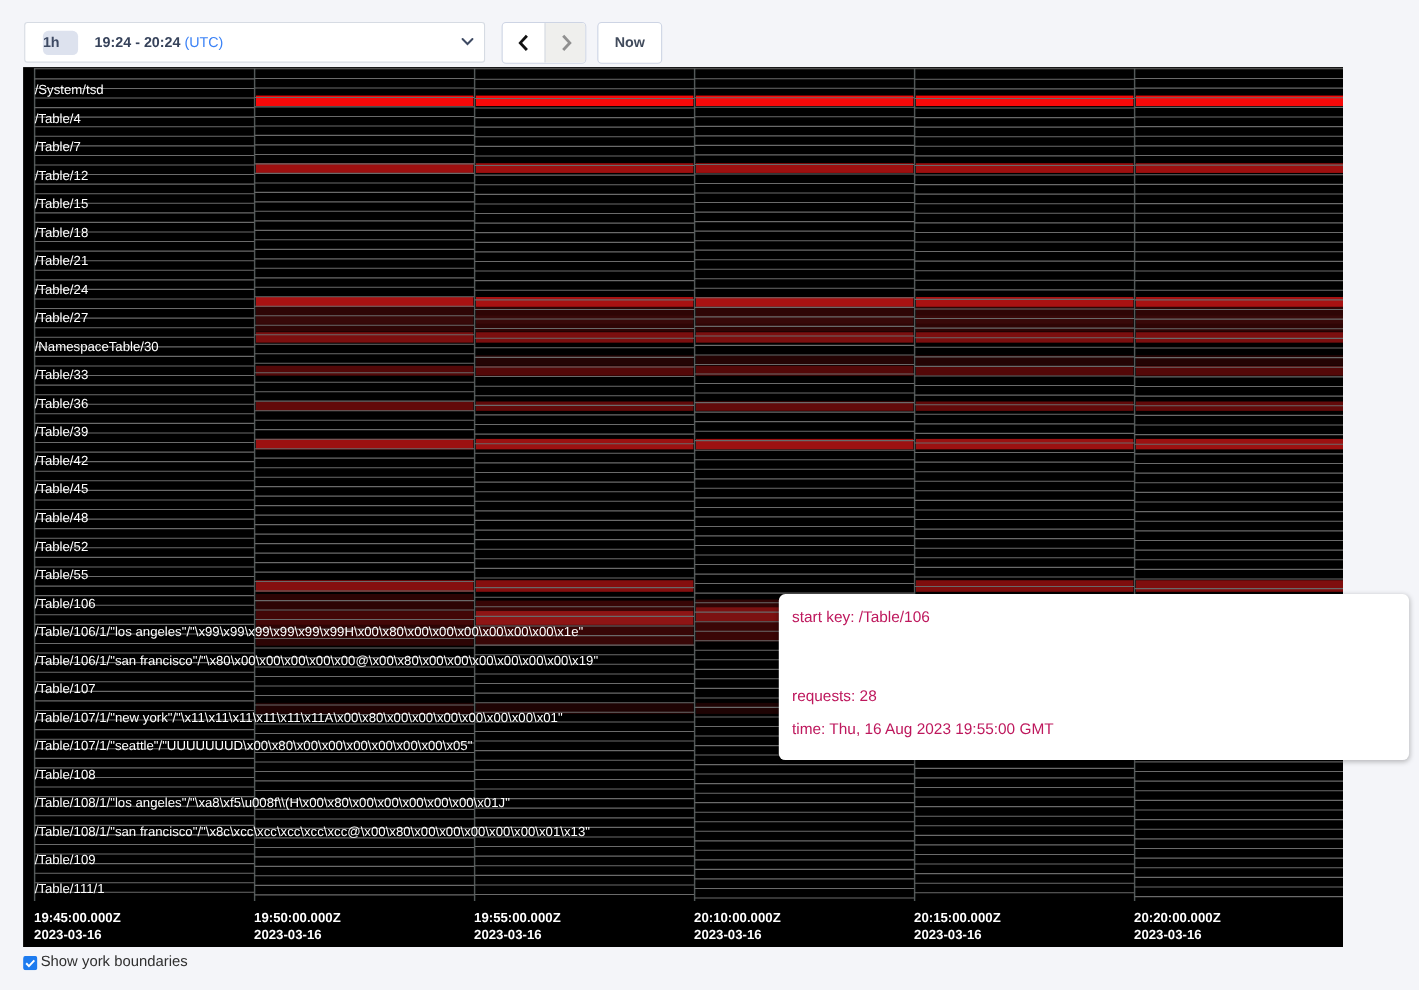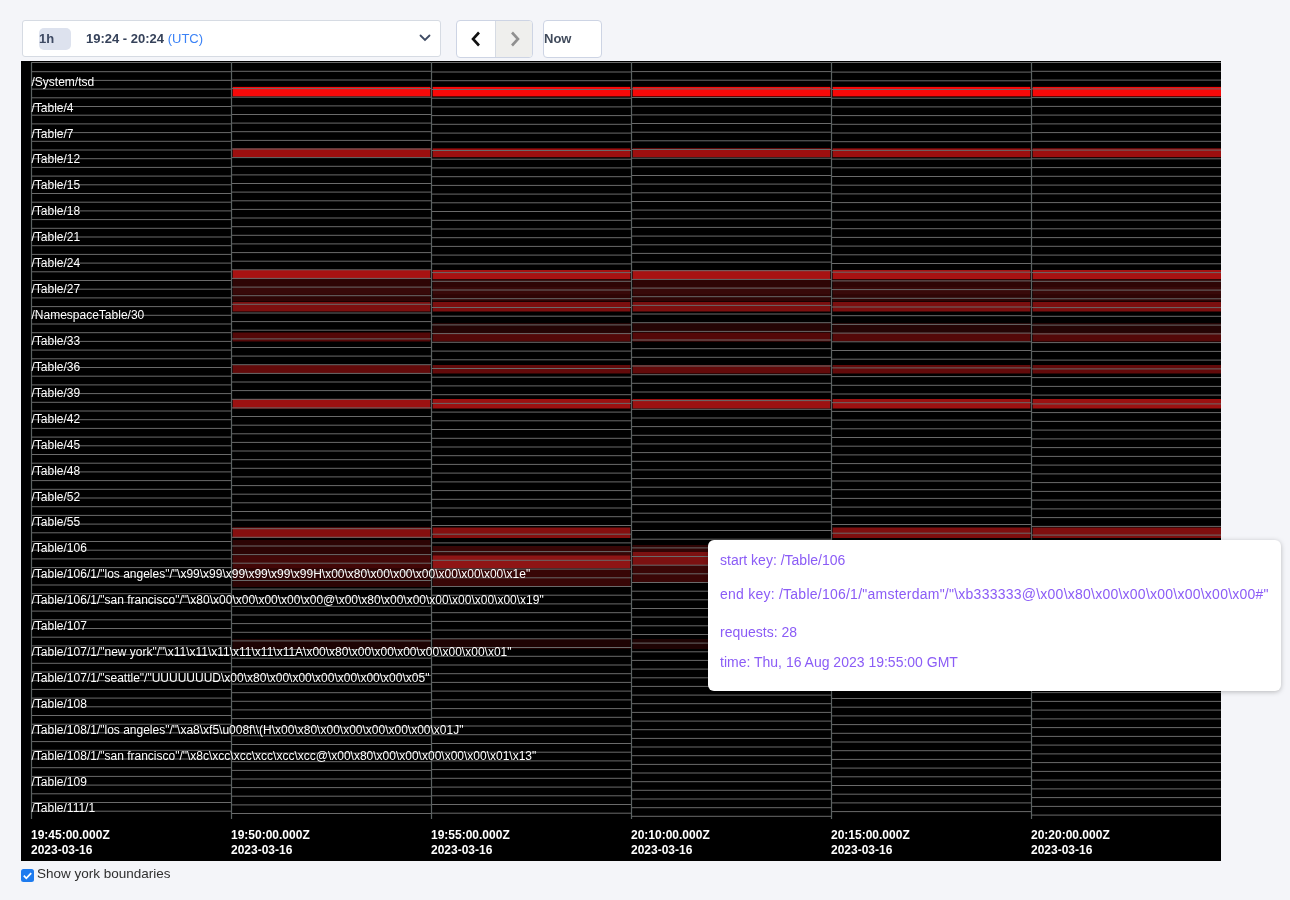--- a/index.html
+++ b/index.html
@@ -5,23 +5,23 @@
 .abs{position:absolute}
 .dd{left:22px;top:20px;width:417px;height:35px;background:#fff;border:1px solid #d6dbe3;border-radius:3px}
 .chip{left:16px;top:7px;width:32px;height:22px;background:#dde2ee;border-radius:5px;color:#3e4a63;
 font-weight:bold;font-size:13px;line-height:22px;}
 .range{left:63px;top:0;height:35px;line-height:35px;font-size:13px;color:#36425a;font-weight:bold}
 .range .utc{font-weight:normal;color:#3b82f6}
 .ddcar{left:396px;top:13px}
 .navg{left:456px;top:20px;width:75px;height:36px;border:1px solid #cdd4e4;border-radius:4px;background:#fff;overflow:hidden}
 .navr{position:absolute;left:38px;top:0;width:37px;height:36px;background:#efefed;border-left:1px solid #d6dbe3}
 .nowb{left:543px;top:20px;width:57px;height:36px;background:#fff;border:1px solid #cdd4e4;border-radius:4px;
-color:#414b5c;font-weight:bold;font-size:13px;line-height:36px;text-align:left}
+color:#414b5c;font-weight:bold;font-size:13px;line-height:36px;text-align:center}
 .tip{left:708px;top:540px;width:549px;height:131px;background:#fff;border-radius:6px;
-box-shadow:0 1px 5px rgba(0,0,0,0.25);z-index:5;padding:10px 12px;font-size:14px;color:#8b5cf6}
+box-shadow:0 1px 5px rgba(0,0,0,0.25);z-index:5;padding:10px 12px;font-size:14px;color:#be185d}
 .tip div{position:absolute;left:12px;white-space:nowrap}
 .cbrow{left:21px;top:868.5px;height:13px}
 .cbl{left:37px;top:866px;font-size:13.5px;color:#2f2f2f}
 </style></head><body>
 <div class="abs dd">
   <div class="abs chip">1h</div>
   <div class="abs range">19:24 - 20:24 <span class="utc">(UTC)</span></div>
   <svg class="abs ddcar" width="12" height="8" viewBox="0 0 12 8">
       <path d="M1.5 1.5 L6 6 L10.5 1.5" stroke="#3e4a63" stroke-width="1.8" fill="none" stroke-linecap="round"></path>
     </svg>
@@ -103,20 +103,19 @@
       <text x="610" y="777.5">20:10:00.000Z</text>
       <text x="610" y="792.5">2023-03-16</text>
       <text x="810" y="777.5">20:15:00.000Z</text>
       <text x="810" y="792.5">2023-03-16</text>
       <text x="1010" y="777.5">20:20:00.000Z</text>
       <text x="1010" y="792.5">2023-03-16</text>
     </g>
   </svg>
 <div class="abs tip">
   <div style="top:12px">start key: /Table/106</div>
-  <div style="top:46px;letter-spacing:0.24px">end key: /Table/106/1/"amsterdam"/"\xb333333@\x00\x80\x00\x00\x00\x00\x00\x00#"</div>
   <div style="top:84px">requests: 28</div>
   <div style="top:114px">time: Thu, 16 Aug 2023 19:55:00 GMT</div>
 </div>
 <svg class="abs cbrow" width="13" height="13" viewBox="0 0 13 13">
     <rect x="0" y="0" width="13" height="13" rx="2.5" fill="#1d7bef"></rect>
     <path d="M2.8 6.7 L5.3 9.3 L10.2 4.1" stroke="#fff" stroke-width="1.8" fill="none"></path>
   </svg>
 <div class="abs cbl">Show york boundaries</div>
 </body></html>

